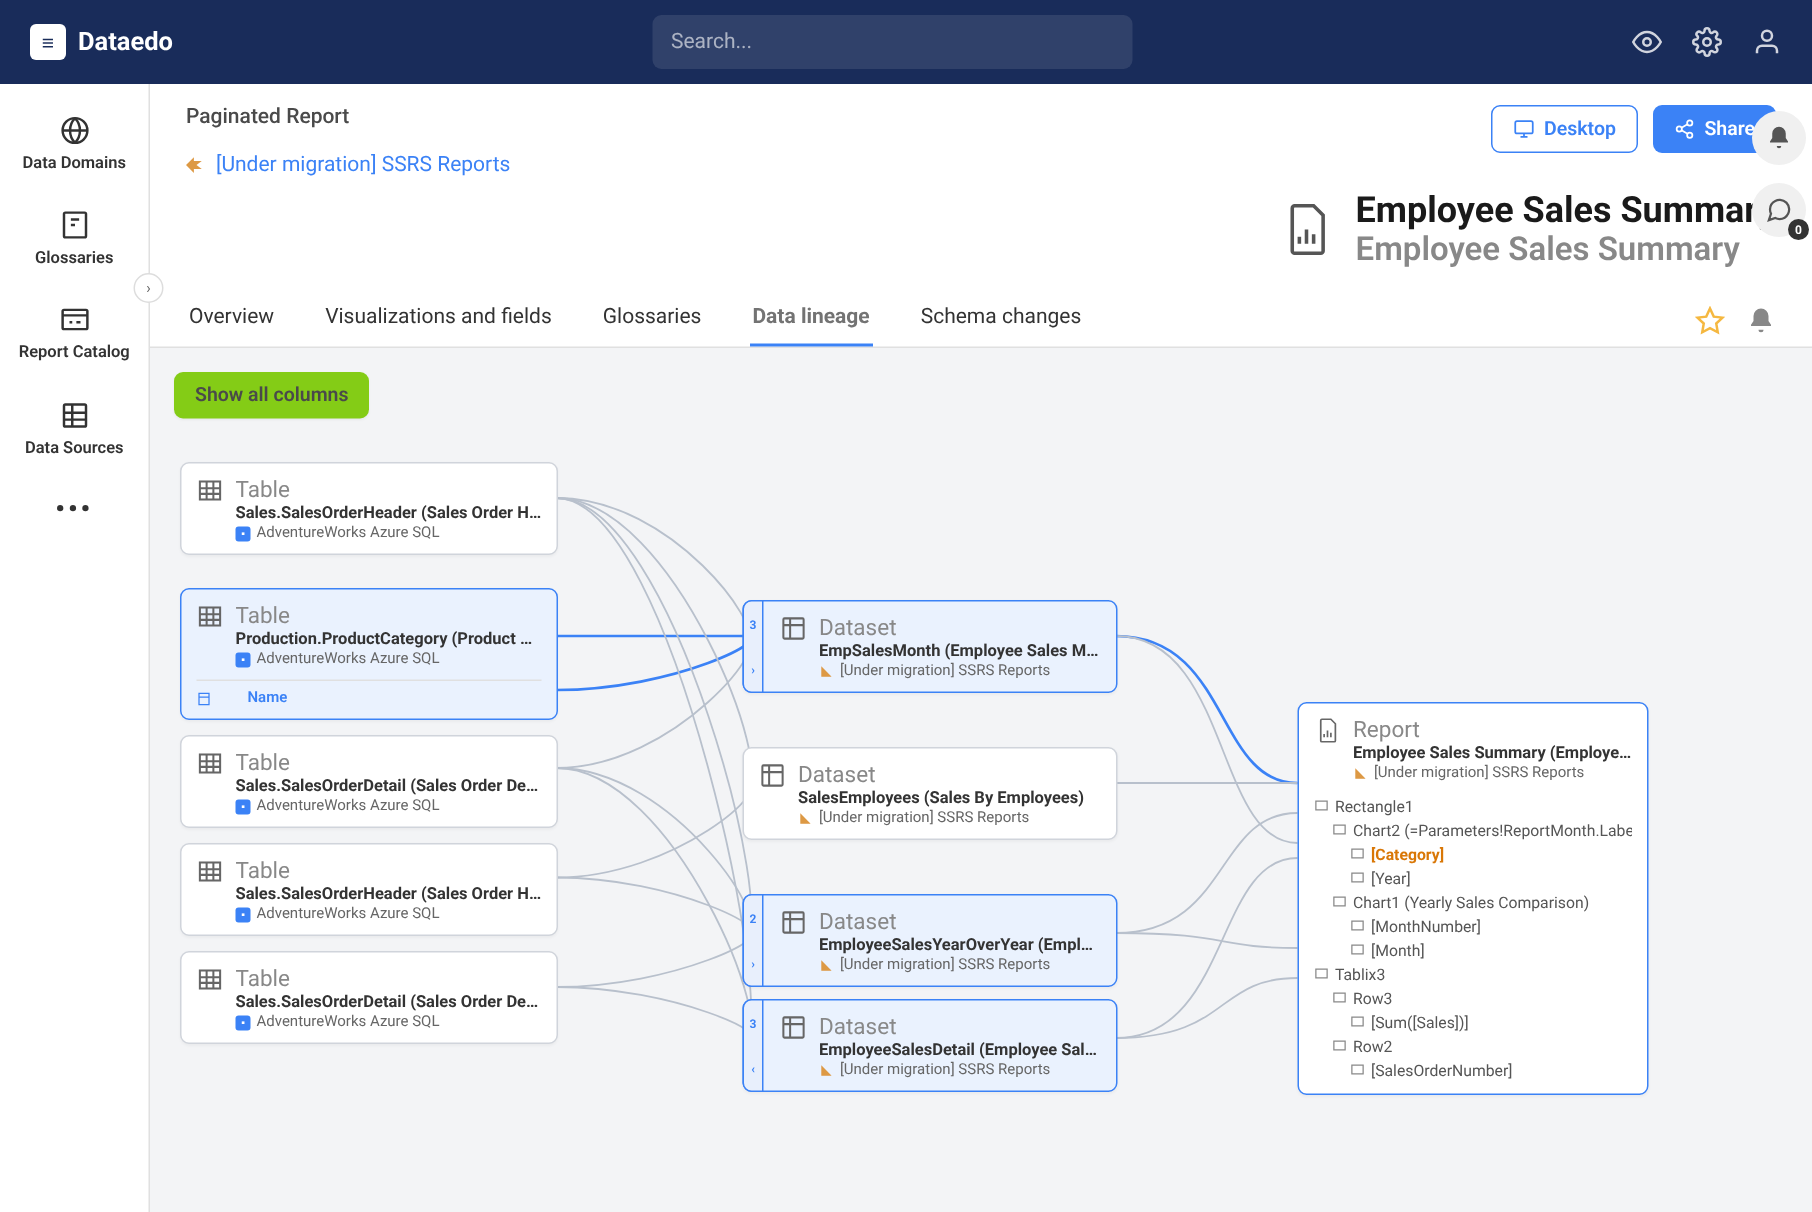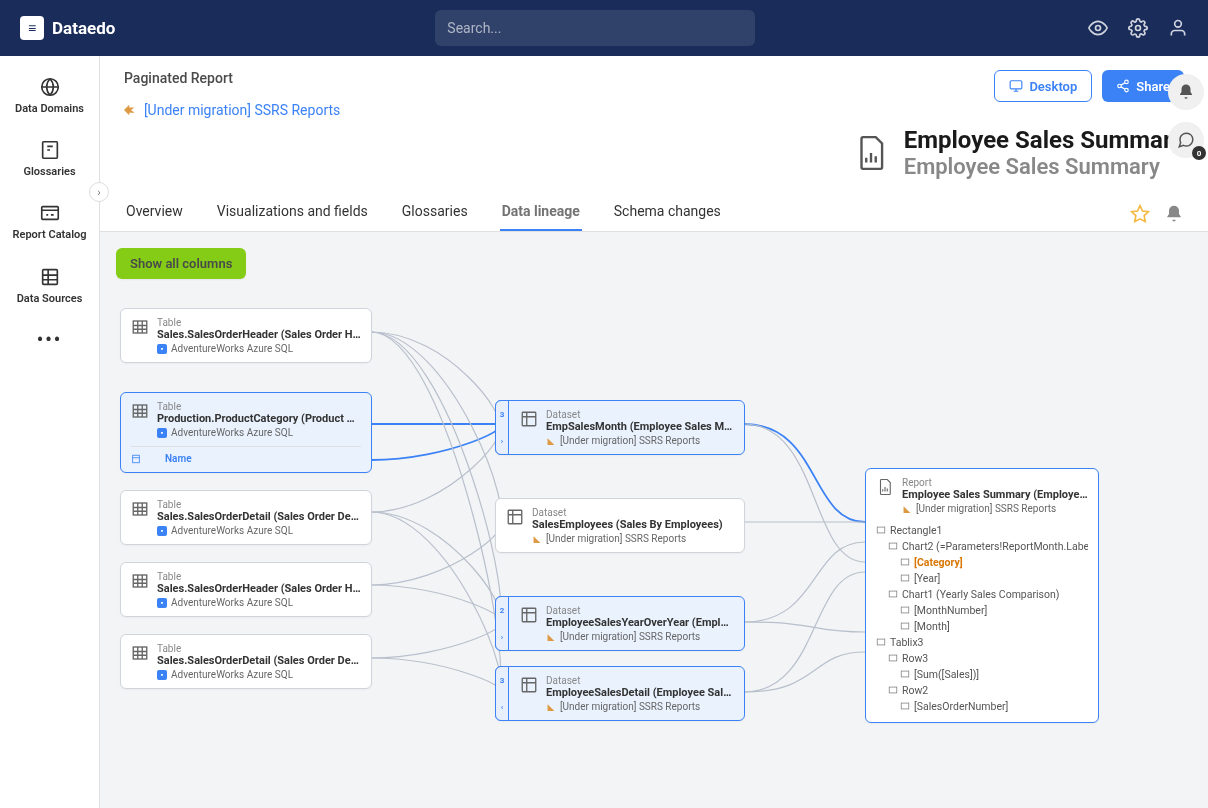--- a/index.html
+++ b/index.html
@@ -49,21 +49,21 @@
 .svg-lines { position: absolute; inset: 0; width: 100%; height: 100%; pointer-events: none; }
 .svg-lines path { fill: none; stroke: #b8c0cc; stroke-width: 1.2; }
 .svg-lines path.hl { stroke: #3b82f6; stroke-width: 1.8; }
 
 .node { position: absolute; background: #fff; border: 1px solid #d0d4db; border-radius: 6px; padding: 8px 10px; font-size: 11px; box-shadow: 0 1px 2px rgba(0,0,0,0.04); cursor: pointer; }
 .node.selected { border-color: #3b82f6; background: #eaf2fe; }
 .node.report { border: 1.5px solid #3b82f6; }
 .node-head { display: flex; gap: 8px; align-items: flex-start; }
 .node-icon { width: 18px; height: 18px; flex-shrink: 0; color: #666; margin-top: 1px; }
 .node-text { flex: 1; min-width: 0; }
-.node-type { font-size: 10px; color: #888; }
+.node-type { font-size: 15px; color: #888; }
 .node-name { font-size: 11px; font-weight: 700; color: #333; white-space: nowrap; overflow: hidden; text-overflow: ellipsis; }
 .node-src { display: flex; align-items: center; gap: 4px; font-size: 10px; color: #666; margin-top: 2px; }
 .node-src-icon { width: 10px; height: 10px; display: inline-flex; align-items: center; justify-content: center; color: #d94; font-size: 9px; }
 .node-src-icon.blue { background: #3b82f6; color: #fff; border-radius: 2px; font-size: 7px; font-weight: bold; }
 .node-col { margin-top: 8px; padding-top: 6px; border-top: 1px solid #e0e0e0; display: flex; align-items: center; gap: 24px; color: #3b82f6; font-size: 10px; font-weight: 600; }
 .node-badge { position: absolute; left: -1px; top: -1px; bottom: -1px; width: 14px; background: #e8effc; border: 1px solid #3b82f6; border-radius: 6px 0 0 6px; display: flex; flex-direction: column; align-items: center; justify-content: space-around; font-size: 8px; font-weight: 700; color: #3b82f6; }
 .node.has-badge { padding-left: 24px; }
 
 .tree { margin-top: 8px; font-size: 10.5px; color: #555; }
 .tree-row { display: flex; align-items: center; gap: 4px; padding: 1.5px 0; white-space: nowrap; overflow: hidden; text-overflow: ellipsis; }

